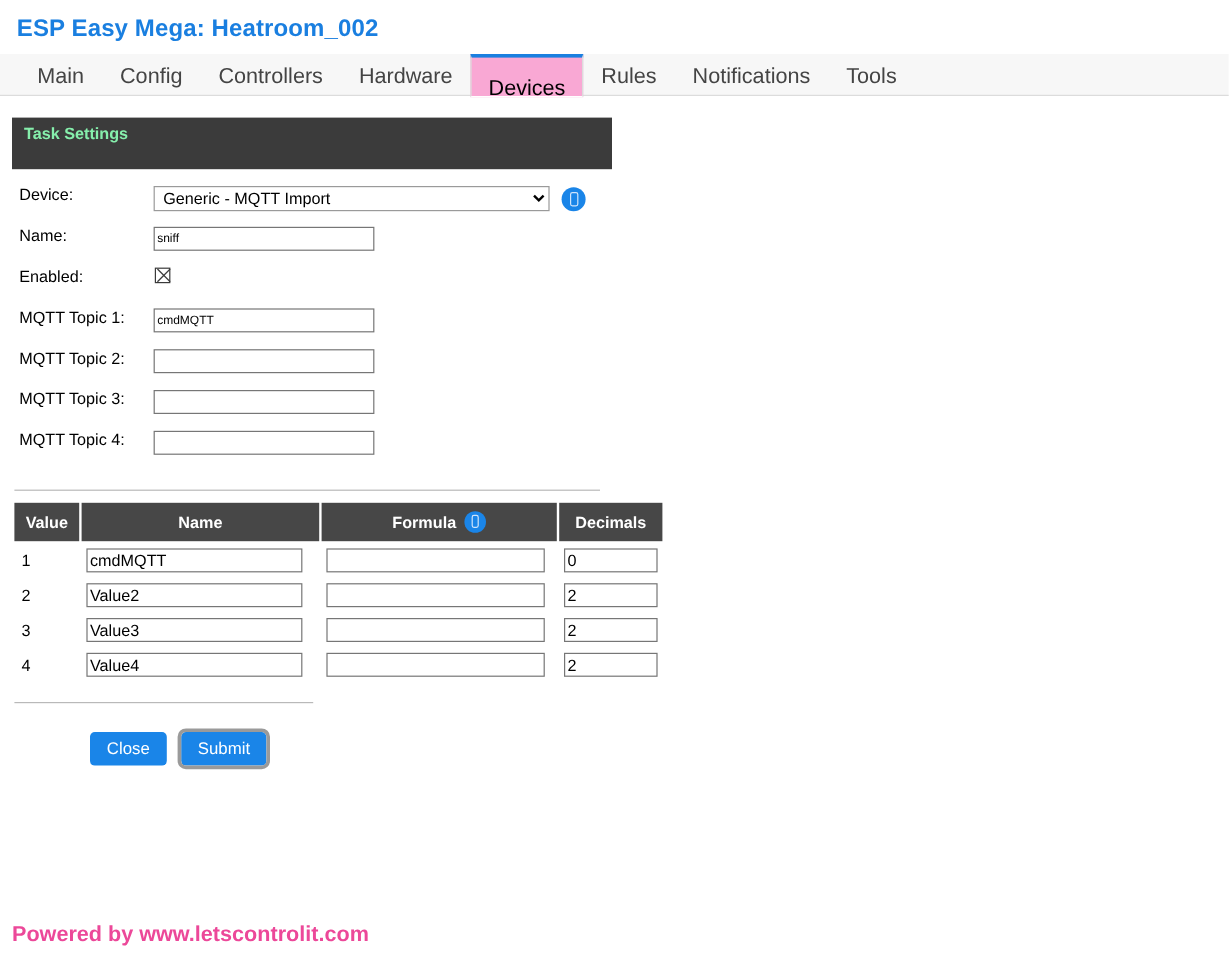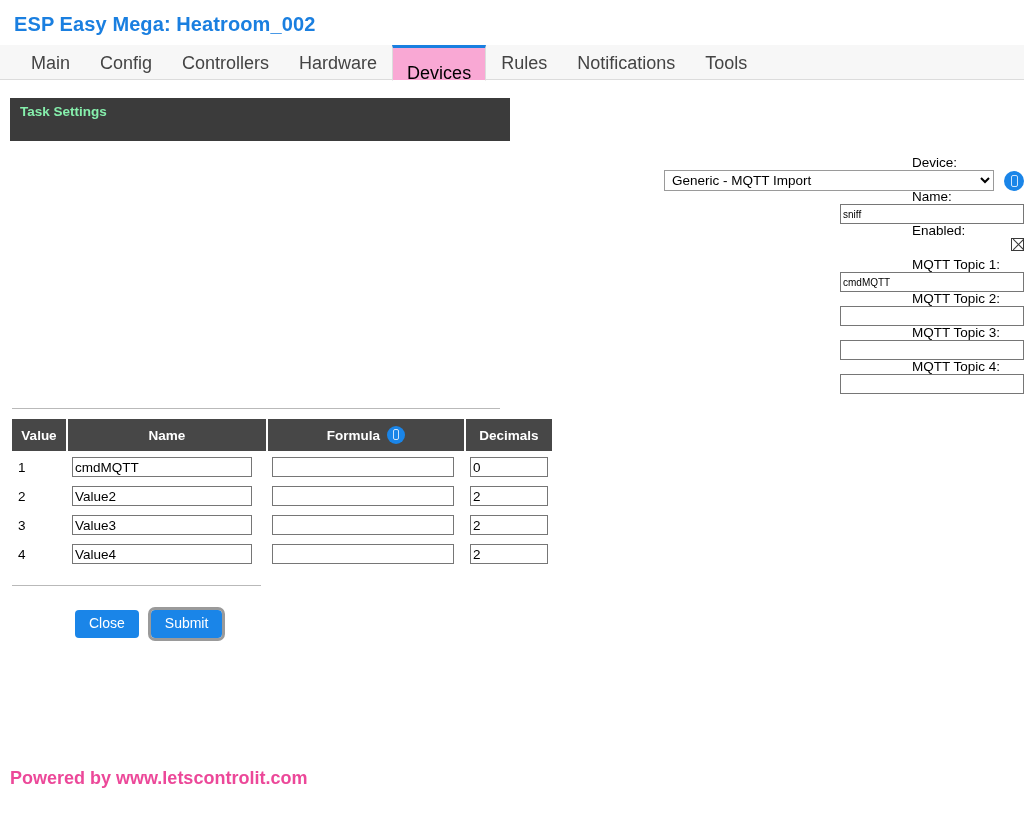--- a/index.html
+++ b/index.html
@@ -91,23 +91,22 @@
     padding: 6px 0 6px 10px;
     box-sizing: content-box;
   }
 
   
   #task-form {
     margin-top: 14px;
   }
   .frow {
     display: flex;
-    align-items: flex-end;
+    align-items: flex-start;
     height: 34px;
-    flex-direction: column;
   }
   .flabel {
     width: 118px;
     font-size: 13.5px;
     color: #000000;
     padding-left: 6px;
     box-sizing: border-box;
     flex: none;
   }
   .fcontrol { display: flex; align-items: center; }

